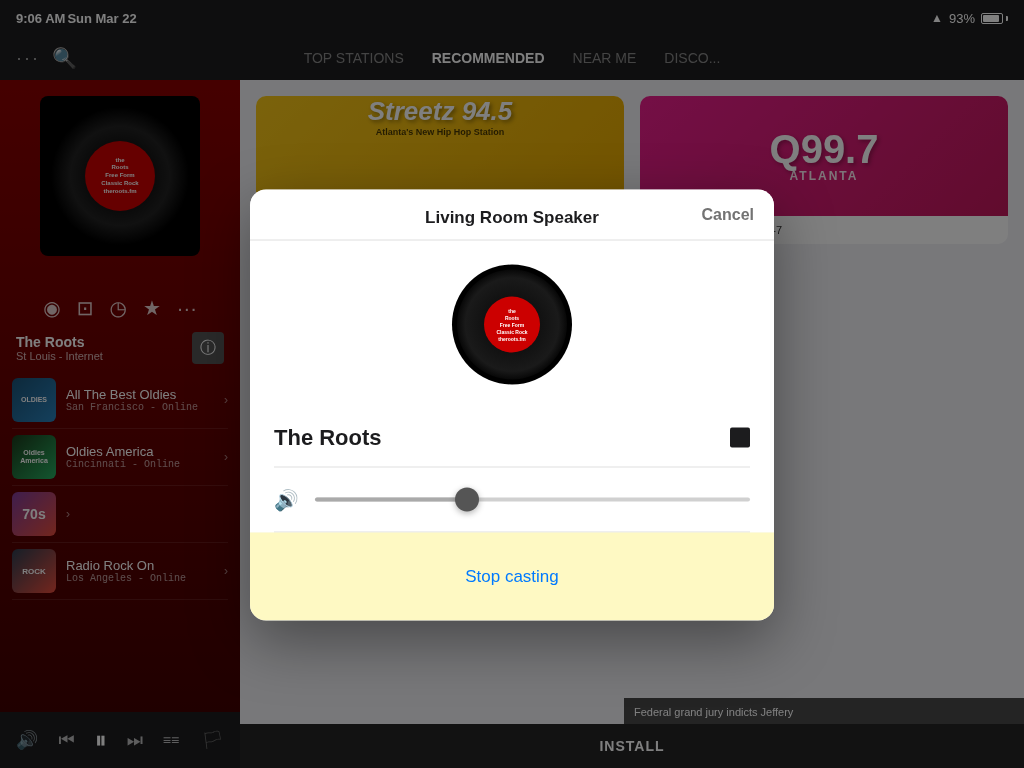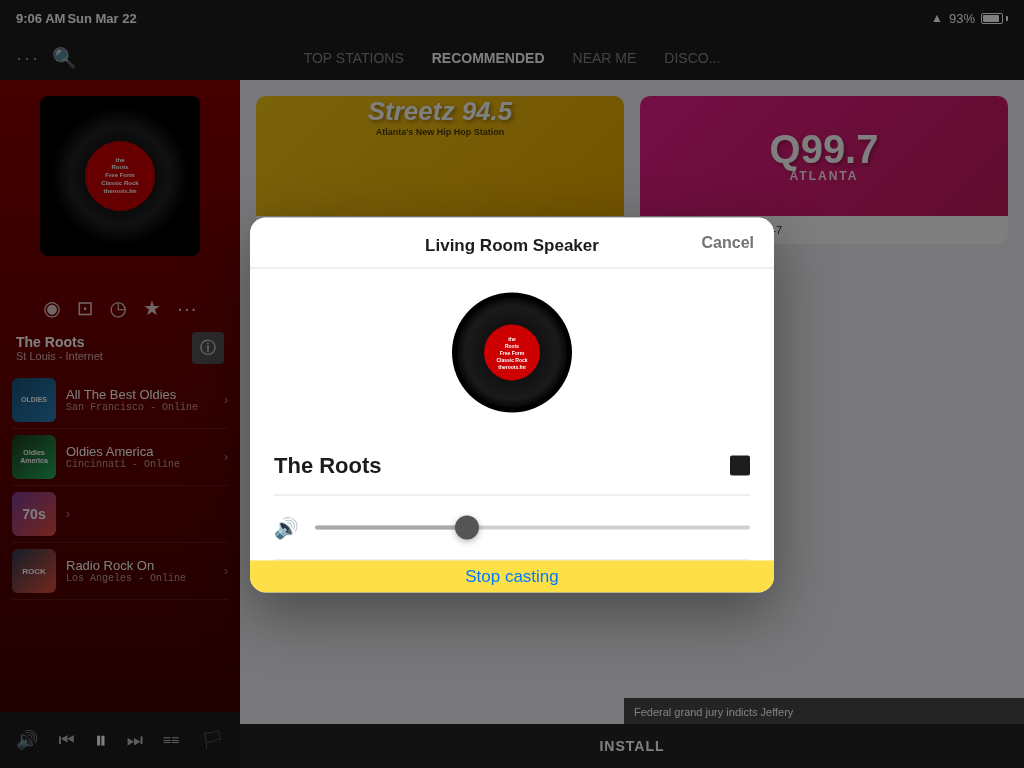--- a/index.html
+++ b/index.html
@@ -489,23 +489,23 @@
       border-radius: 50%;
       background: #555;
       position: absolute;
       top: 50%;
       left: 35%;
       transform: translate(-50%, -50%);
       box-shadow: 0 2px 6px rgba(0,0,0,0.3);
     }
 
     .modal-footer {
-      padding: 6px;
+      padding: 34px;
       text-align: center;
-      background: #fde047;
+      background: #fef9c3;
     }
     .stop-casting-btn {
       color: #007aff;
       font-size: 17px;
       font-weight: 400;
       background: none;
       border: none;
       cursor: pointer;
     }
 

